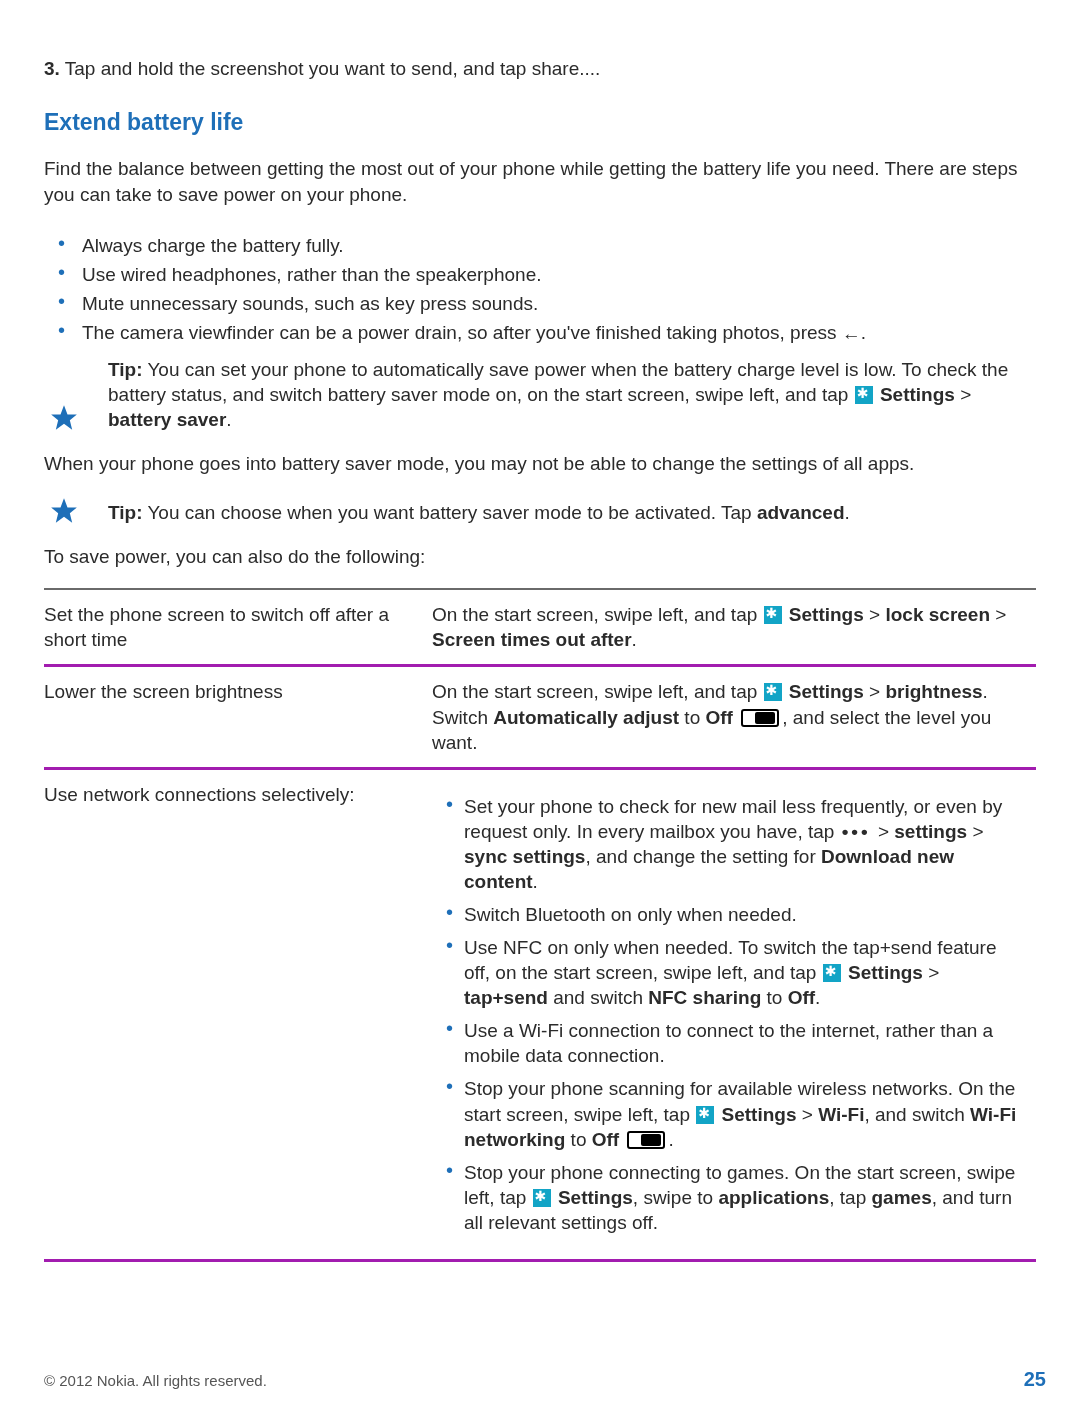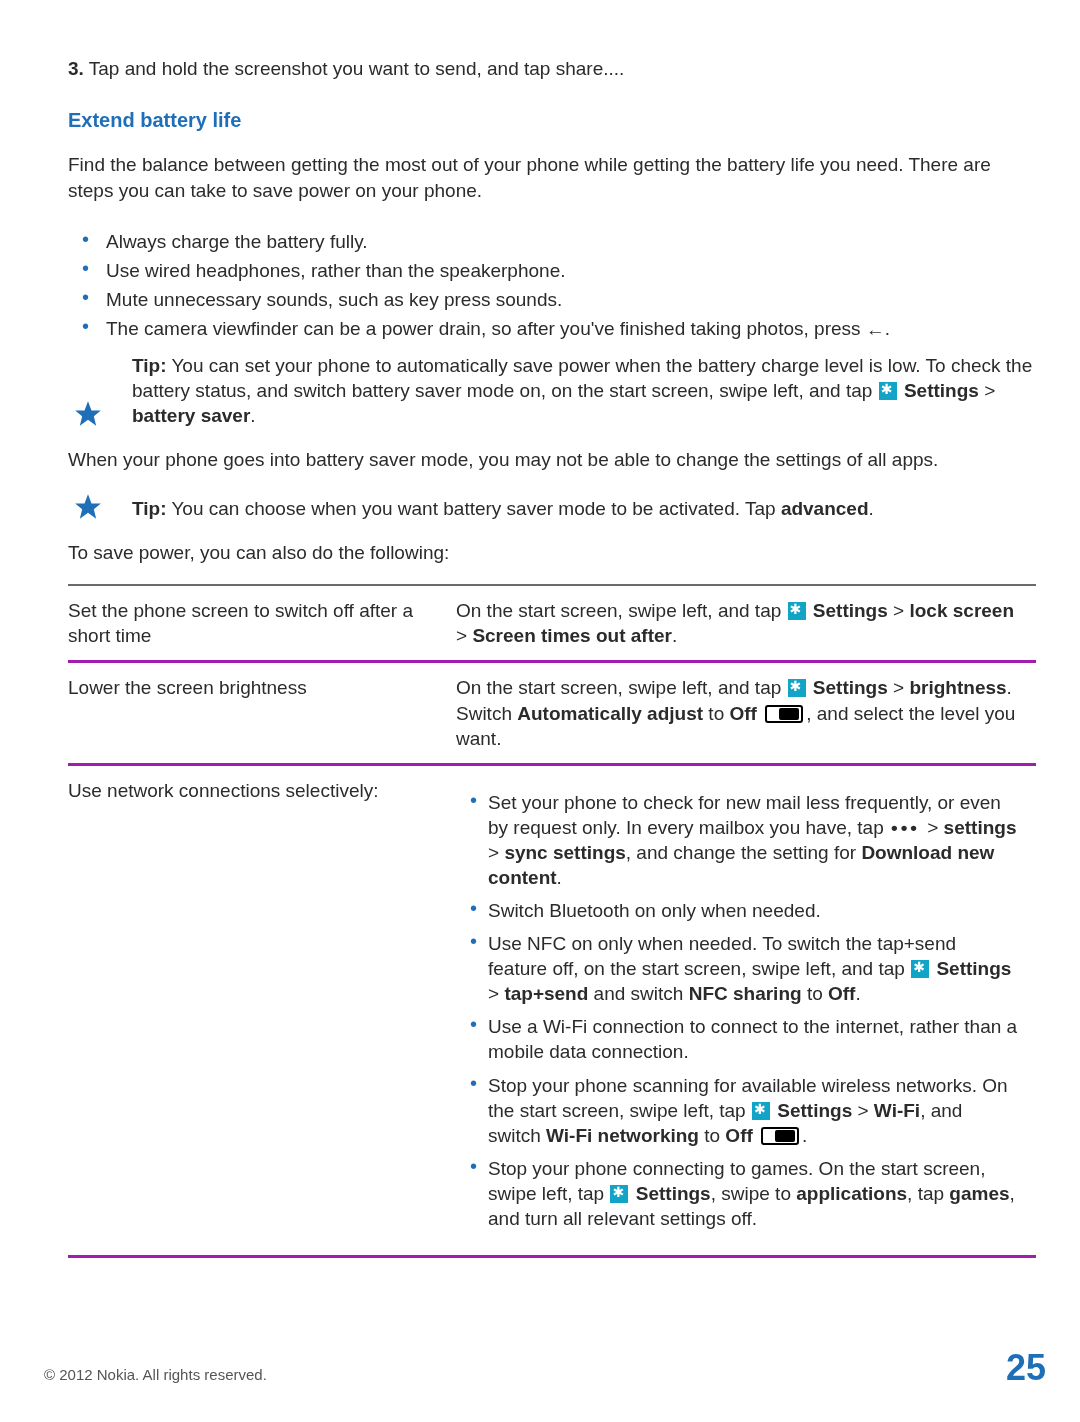--- a/index.html
+++ b/index.html
@@ -13,27 +13,27 @@
     background: #fff;
     color: var(--text);
     font-family: "Segoe UI", "Helvetica Neue", Arial, sans-serif;
     font-size: 19px;
     line-height: 1.32;
   }
   .page {
     box-sizing: border-box;
     width: 1080px;
     min-height: 1422px;
-    padding: 56px 44px 24px 68px;
+    padding: 56px 44px 24px 44px;
     position: relative;
   }
 
   h2.section {
     color: var(--nokia-blue);
-    font-size: 20px;
+    font-size: 23px;
     font-weight: 700;
     margin: 26px 0 10px 0;
   }
 
   .step {
     margin: 0 0 8px 0;
   }
   .step .num { font-weight: 700; }
 
   ul.dots {
@@ -168,21 +168,21 @@
     right: 34px;
     bottom: 30px;
     display: flex;
     justify-content: space-between;
     align-items: baseline;
     font-size: 15px;
     color: #555;
   }
   .footer .pn {
     color: var(--nokia-blue);
-    font-size: 36px;
+    font-size: 20px;
     font-weight: 700;
   }
 </style>
 </head>
 <body>
 
 <div class="page">
 
   <p class="step">
     <span class="num">3.</span>

